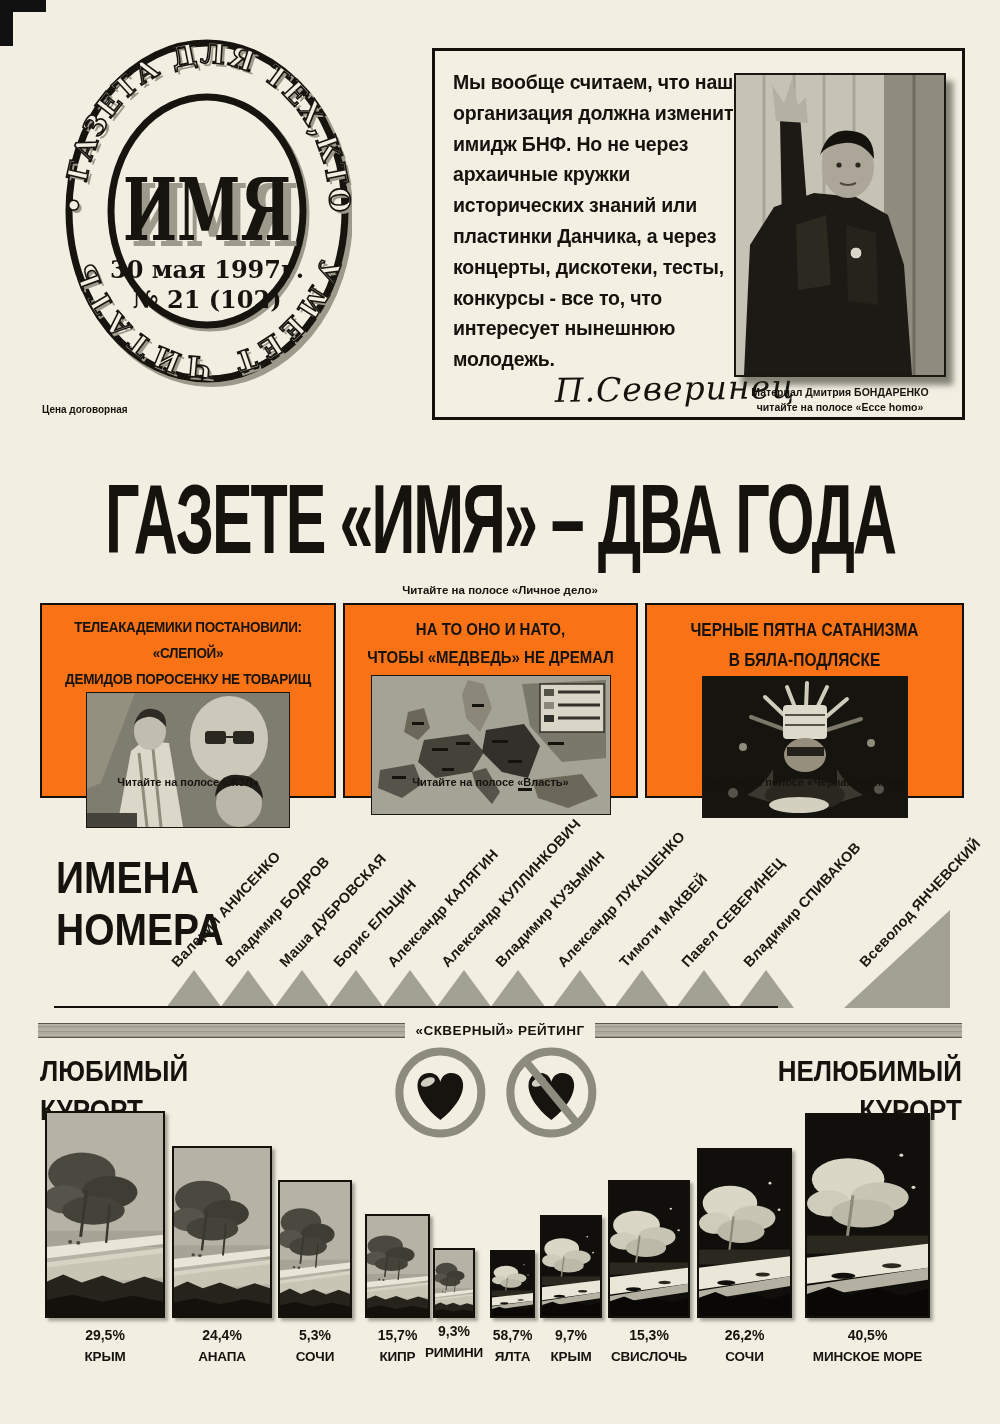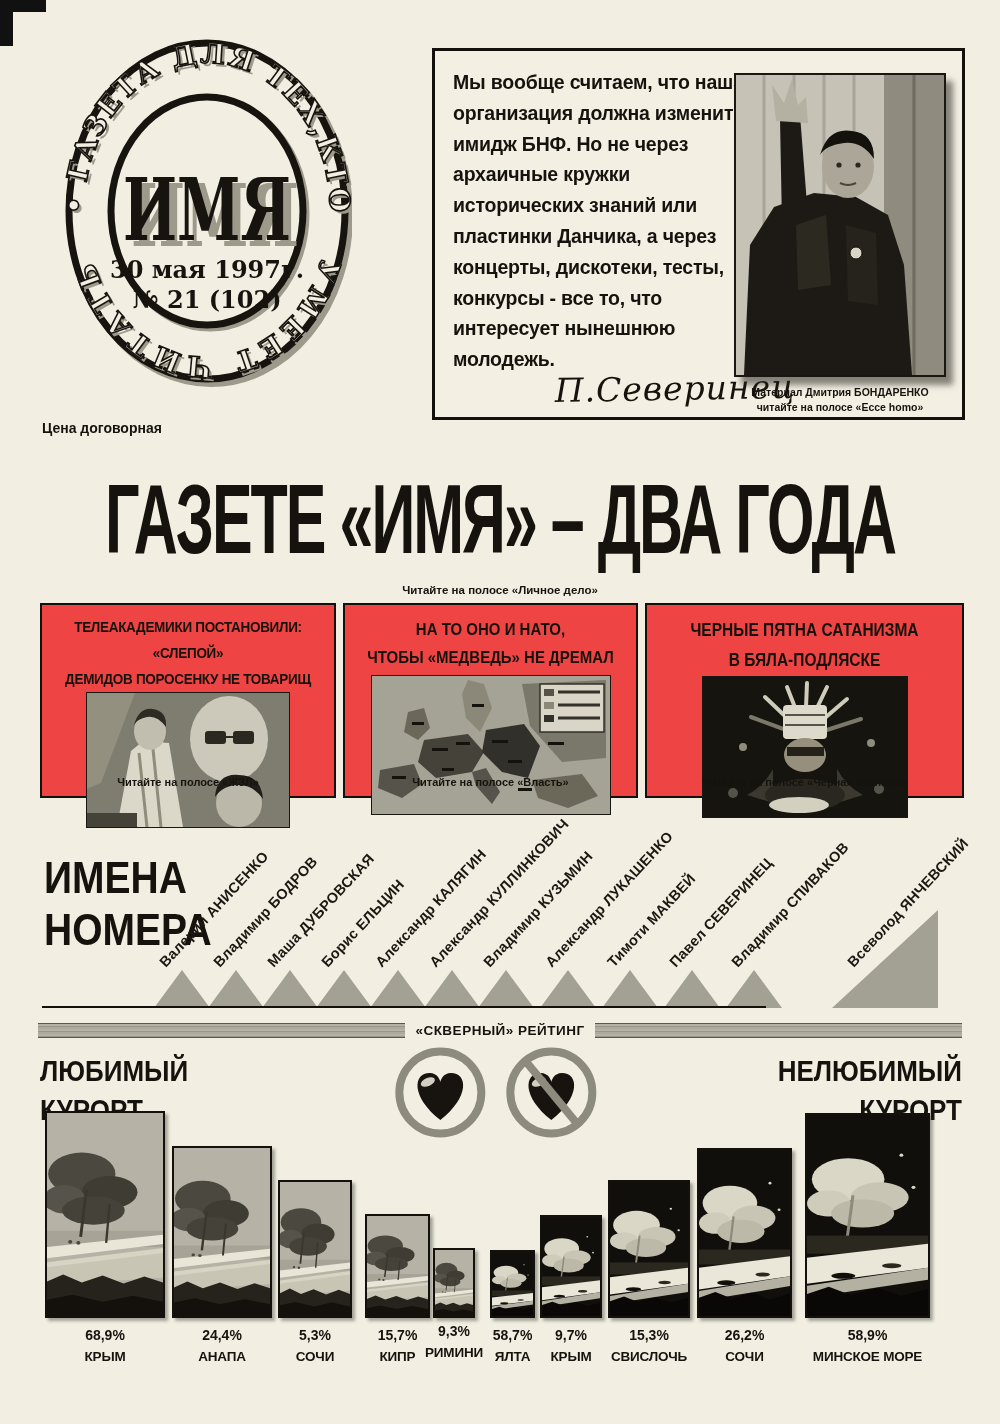--- a/index.html
+++ b/index.html
@@ -8,21 +8,21 @@
     background:#f2efe2;
     font-family:"Liberation Sans", sans-serif;
     color:#16130e; overflow:hidden;
   }
   
   .scan-mark-v{position:absolute;left:0;top:0;width:13px;height:46px;background:#111;}
   .scan-mark-h{position:absolute;left:0;top:0;width:46px;height:12px;background:#111;}
 
   
   .seal{position:absolute;left:62px;top:30px;width:290px;height:362px;}
-  .price-note{position:absolute;left:42px;top:420px;font-size:14px;font-weight:bold;}
+  .price-note{position:absolute;left:42px;top:404px;font-size:10px;font-weight:bold;}
 
   .quote-box{
     position:absolute;left:432px;top:48px;width:533px;height:372px;
     border:3px solid #14110c;background:#f3f0e3;box-sizing:border-box;
   }
   .quote-text{
     position:absolute;left:18px;top:16px;width:300px;
     font-size:19.5px;font-weight:bold;line-height:1.58;letter-spacing:-0.2px;
   }
   .quote-signature{
@@ -44,37 +44,37 @@
     font-size:61px;font-weight:bold;letter-spacing:-2px;white-space:nowrap;
     transform:scaleY(1.62);transform-origin:center top;
   }
   .headline-subnote{
     position:absolute;left:0;top:584px;width:1000px;text-align:center;
     font-size:11.5px;font-weight:bold;
   }
 
   
   .teaser{position:absolute;top:603px;height:195px;border:2.5px solid #14110c;
-    background:#ef4444;box-sizing:border-box;}
+    background:#f97316;box-sizing:border-box;}
   .teaser-1{left:40px;width:296px;}
   .teaser-2{left:343px;width:295px;}
   .teaser-3{left:645px;width:319px;}
   .teaser-title{
     margin:10px auto 0;width:94%;text-align:center;font-weight:bold;line-height:1.65;
     transform:scaleY(1.15);transform-origin:center top;
   }
   .teaser-1 .teaser-title{font-size:13.5px;letter-spacing:-0.3px;}
   .teaser-2 .teaser-title{font-size:15px;}
   .teaser-3 .teaser-title{font-size:15.5px;}
   .teaser-img{display:block;margin:10px auto 0;border:1.5px solid #1a1713;}
   .teaser-caption{position:absolute;bottom:8px;left:0;width:100%;text-align:center;
     font-size:11px;font-weight:bold;}
 
   
-  .names-sec{position:absolute;left:4px;top:845px;width:800px;height:163px;}
+  .names-sec{position:absolute;left:16px;top:845px;width:800px;height:163px;}
   .names-heading{
     position:absolute;left:40px;top:8px;font-size:39px;font-weight:bold;
     line-height:1.18;letter-spacing:0;transform:scaleY(1.12);transform-origin:left top;
   }
   .names-baseline{position:absolute;left:38px;right:38px;bottom:0;border-bottom:2px solid #14110c;}
   .name-item{
     position:absolute;bottom:38px;white-space:nowrap;
     font-size:14.5px;font-weight:bold;letter-spacing:0.2px;color:#1b1812;
     transform:rotate(-47deg);transform-origin:0 100%;
   }
@@ -368,21 +368,21 @@
     <ellipse cx="40" cy="96" rx="27" ry="14" fill="#45423a"></ellipse>
     <line x1="34" y1="76" x2="29" y2="122" stroke="#3a372e" stroke-width="2.5"></line>
     <line x1="54" y1="90" x2="51" y2="128" stroke="#3a372e" stroke-width="2"></line>
     <circle cx="20" cy="127" r="1.8" fill="#4b4840"></circle>
     <circle cx="27" cy="128" r="1.8" fill="#4b4840"></circle>
     <path d="M0 166 L14 159 L30 167 L48 160 L66 168 L84 161 L100 167 L100 200 L0 200 Z" fill="#26231d"></path>
     <path d="M0 184 L22 179 L48 186 L74 180 L100 186 L100 200 L0 200 Z" fill="#14110c"></path>
   </svg>
       </div>
       <div class="bar-label" style="left: 30px; top: 285px;">
-        <div class="pct">68,9%</div>
+        <div class="pct">29,5%</div>
         <div class="resort">КРЫМ</div>
       </div>
       <div class="bar" style="left: 172px; width: 100px; height: 172px; top: 106px;">
         <svg viewBox="0 0 100 200" preserveAspectRatio="none">
     <rect width="100" height="200" fill="#b6b3a6"></rect>
     <rect y="116" width="100" height="16" fill="#a7a497"></rect>
     <polygon points="0,132 100,120 100,129 0,143" fill="#e9e6d7"></polygon>
     <polygon points="0,147 100,133 100,140 0,154" fill="#d7d4c4"></polygon>
     <polygon points="0,152 100,138 100,162 0,170" fill="#c9c5b4"></polygon>
     <ellipse cx="30" cy="60" rx="29" ry="21" fill="#4b4840"></ellipse>
@@ -570,18 +570,18 @@
     <circle cx="88" cy="72" r="1.6" fill="#dad7c7"></circle>
     <rect y="120" width="100" height="18" fill="#2b2820"></rect>
     <polygon points="0,142 100,128 100,152 0,168" fill="#eae7d8"></polygon>
     <polygon points="0,170 100,152 100,164 0,182" fill="#b4b1a2"></polygon>
     <path d="M0 178 L18 171 L36 179 L58 172 L78 180 L100 173 L100 200 L0 200 Z" fill="#090806"></path>
     <ellipse cx="30" cy="160" rx="10" ry="3" fill="#100f0b"></ellipse>
     <ellipse cx="70" cy="150" rx="8" ry="2.5" fill="#2b2820"></ellipse>
   </svg>
       </div>
       <div class="bar-label" style="left: 792.5px; top: 285px;">
-        <div class="pct">58,9%</div>
+        <div class="pct">40,5%</div>
         <div class="resort">МИНСКОЕ МОРЕ</div>
       </div>
     </div>
 
 </div>
 
 </body></html>

